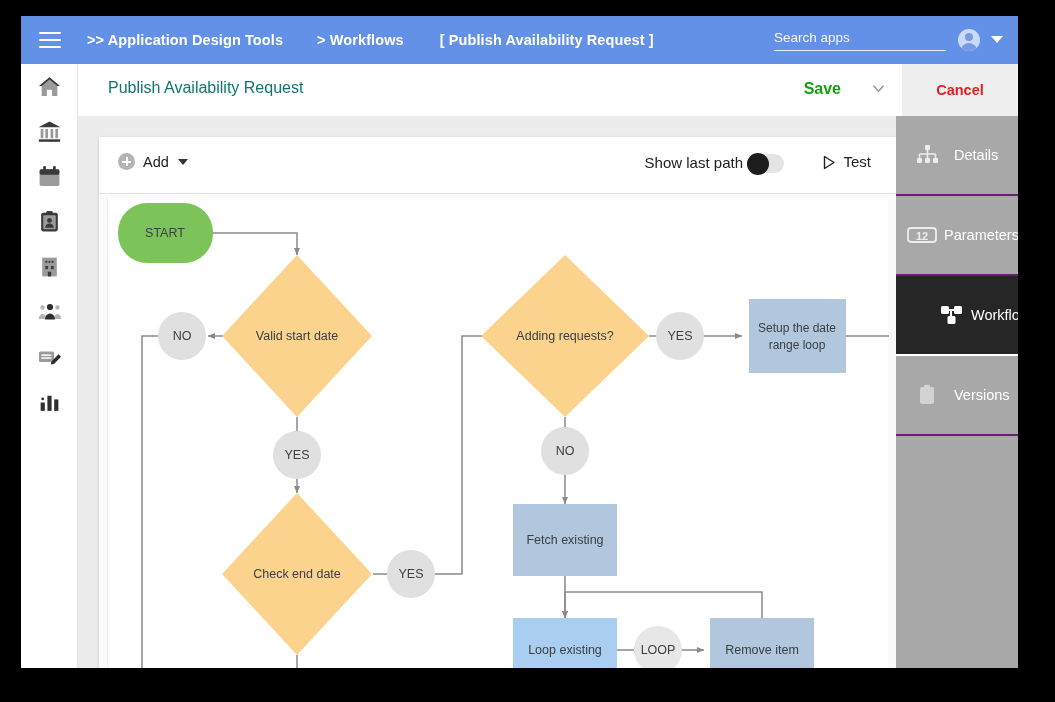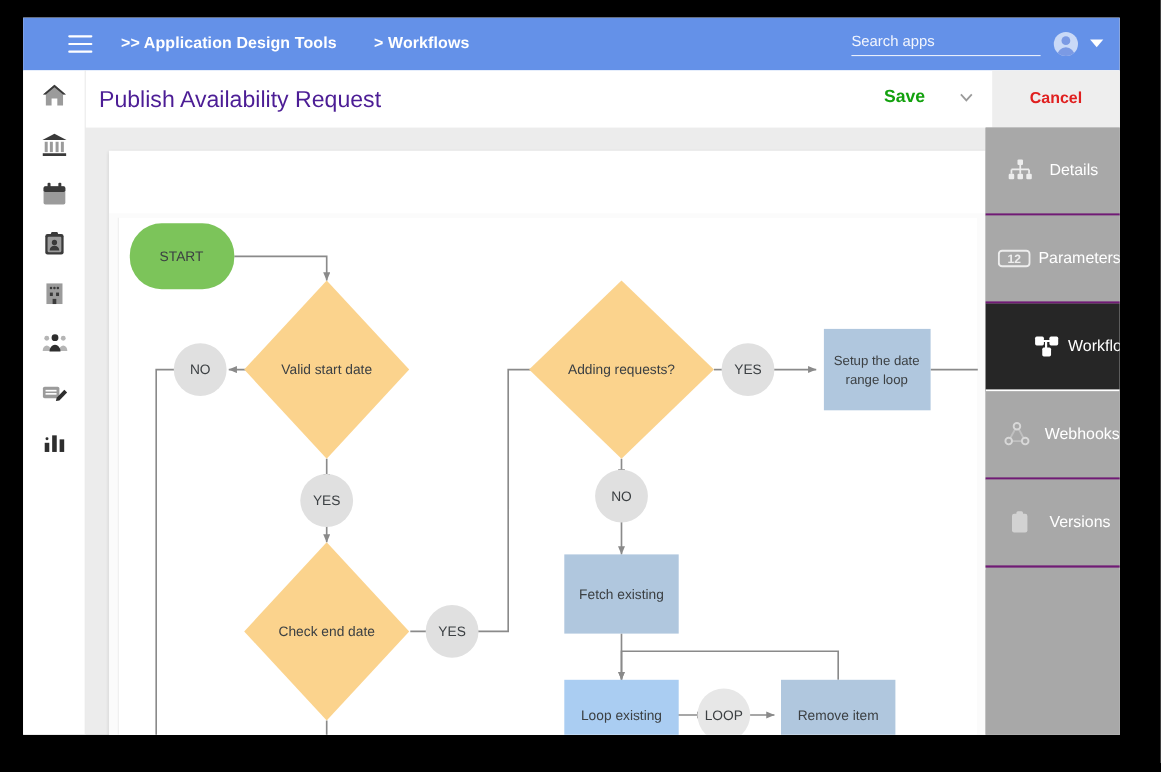--- a/index.html
+++ b/index.html
@@ -7,21 +7,21 @@
               font-family:"Liberation Sans", sans-serif; }
 
   #window {
     position:absolute; left:21px; top:16px; width:997px; height:652px;
     background:#fff; overflow:hidden;
   }
 
   
   #topbar {
     position:absolute; left:0; top:0; width:997px; height:48px;
-    background:#6491e8; display:flex; align-items:center;padding-left:23px;
+    background:#6491e8; display:flex; align-items:center;
   }
   .hamburger { width:22px; height:16px; margin-left:18px; margin-right:26px;
                display:flex; flex-direction:column; justify-content:space-between;
                cursor:pointer; }
   .hamburger i { display:block; height:2.4px; background:#fff; border-radius:1px; }
   .crumb { color:#fff; font-size:14.5px; font-weight:bold; letter-spacing:.1px;
            white-space:nowrap; cursor:pointer; }
   #crumb1 { margin-right:34px; }
   #crumb2 { margin-right:36px; }
   #crumb3 { font-weight:bold; }
@@ -42,22 +42,22 @@
 
   
   #rail { position:absolute; left:0; top:48px; width:57px; height:604px;
           background:#fff; border-right:1px solid #e6e6e6; }
   .railicon { width:57px; height:45px; display:flex; align-items:center;
               justify-content:center; cursor:pointer; }
 
   
   #titlerow { position:absolute; left:57px; top:48px; width:940px; height:52px;
               background:#fff; }
-  #pagetitle { position:absolute; left:12px; top:15px; font-size:21px;
-               color:#4c1d95; }
+  #pagetitle { position:absolute; left:30px; top:15px; font-size:16px;
+               color:#0f766e; }
   #savebtn { position:absolute; right:177px; top:16px; font-size:16px;
              color:#13a10e; cursor:pointer; font-weight:bold; }
   #savecaret { position:absolute; right:133px; top:20px; width:13px; height:9px; cursor:pointer;}
   #cancelbtn { position:absolute; right:0px; top:0px; width:116px; height:52px;
                background:#eeeeee; display:flex; align-items:center;
                justify-content:center; color:#e02020; font-size:14.5px;
                font-weight:bold; cursor:pointer; }
 
   
   #body { position:absolute; left:57px; top:100px; width:940px; height:552px;
@@ -119,20 +119,21 @@
 <div id="window">
 
   <div id="topbar">
     <div class="hamburger">
       <i></i>
         <i></i>
         <i></i>
     </div>
     <span class="crumb" id="crumb1">&gt;&gt; Application Design Tools</span>
     <span class="crumb" id="crumb2">&gt; Workflows</span>
+    <span class="crumb" id="crumb3">[ Publish Availability Request ]</span>
 
     <div id="searchwrap">
       <input id="searchinput" type="text" placeholder="Search apps" style="">
     </div>
     <div id="avatar">
       <div class="h"></div>
         <div class="b"></div>
     </div>
     <div id="caret"></div>
   </div>
@@ -216,20 +217,39 @@
     <svg id="savecaret" viewBox="0 0 14 10">
       <path d="M1.5 2 L7 8 L12.5 2" stroke="#9a9a9a" stroke-width="1.8" fill="none"></path>
     </svg>
     <div id="cancelbtn">Cancel</div>
   </div>
 
   <div id="body">
 
     <div id="card">
 
+      <div id="cardtools">
+        <div id="addbtn">
+          <span id="addcircle"></span>
+          <span id="addlabel">Add</span>
+          <span id="addcaret"></span>
+        </div>
+        <div id="slp">Show last path</div>
+        <div id="toggle">
+          <div class="knob"></div>
+        </div>
+        <div id="testbtn">
+          <span id="playtri">
+            <svg width="13" height="15" viewBox="0 0 13 15" style="position:absolute;left:-11px;top:-7px;">
+              <path d="M1.5 1.5 L11 7.5 L1.5 13.5 Z" fill="none" stroke="#222" stroke-width="1.4" stroke-linejoin="round"></path>
+            </svg>
+          </span>
+          <span id="testlabel">Test</span>
+        </div>
+      </div>
 
       <div id="canvas">
         <div id="sheet">
           <svg id="flowsvg" width="781" height="487" viewBox="0 0 781 487">
             <defs>
               <marker id="ah" markerWidth="9" markerHeight="9" refX="7.4" refY="3.2" orient="auto" markerUnits="userSpaceOnUse">
                 <path d="M0,0 L7.6,3.2 L0,6.4 z" fill="#8a8a8a"></path>
               </marker>
             </defs>
             <g stroke="#8a8a8a" stroke-width="1.5" fill="none">
@@ -375,31 +395,20 @@
           <svg width="25" height="24" viewBox="0 0 25 24">
             <path d="M6 7 L18 7 M12 7 L12 17" stroke="#fff" stroke-width="2" fill="none"></path>
             <rect x="2" y="3" width="8" height="8" rx="1.5" fill="#fff"></rect>
             <rect x="15" y="3" width="8" height="8" rx="1.5" fill="#fff"></rect>
             <rect x="8.5" y="13" width="8" height="8" rx="1.5" fill="#fff"></rect>
           </svg>
         </span>
         <span class="tablabel">Workflow</span>
       </div>
 
-      <div class="tab">
-        <span class="tabicon">
-          <svg width="25" height="24" viewBox="0 0 25 24">
-            <path d="M12.5 4 L5 18 M12.5 4 L20 18 M5 18 L20 18" stroke="#c0c0c0" stroke-width="1.7" fill="none"></path>
-            <circle cx="12.5" cy="4.5" r="3" fill="#a8a8a8" stroke="#d8d8d8" stroke-width="1.7"></circle>
-            <circle cx="5" cy="18" r="3" fill="#a8a8a8" stroke="#d8d8d8" stroke-width="1.7"></circle>
-            <circle cx="20" cy="18" r="3" fill="#a8a8a8" stroke="#d8d8d8" stroke-width="1.7"></circle>
-          </svg>
-        </span>
-        <span class="tablabel">Webhooks</span>
-      </div>
 
       <div class="tab">
         <span class="tabicon">
           <svg width="22" height="24" viewBox="0 0 22 24">
             <rect x="4" y="4" width="14" height="17" rx="2" fill="#d2d2d2"></rect>
             <rect x="8" y="1.8" width="6" height="4" rx="1.4" fill="#d2d2d2"></rect>
           </svg>
         </span>
         <span class="tablabel">Versions</span>
       </div>

